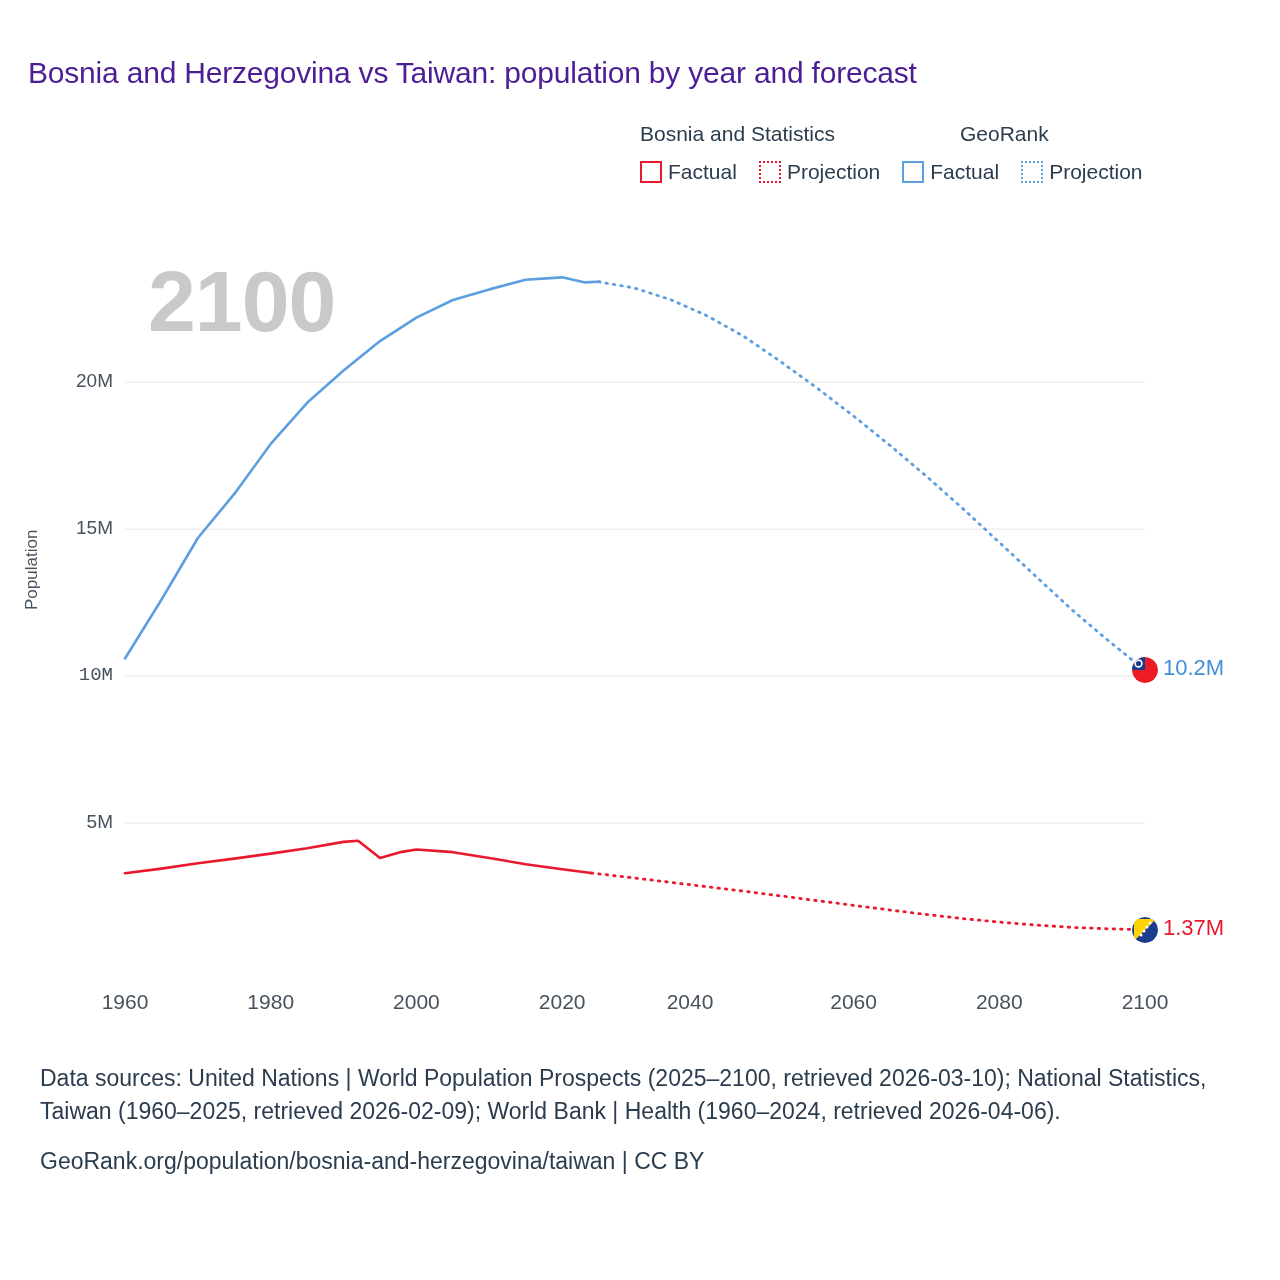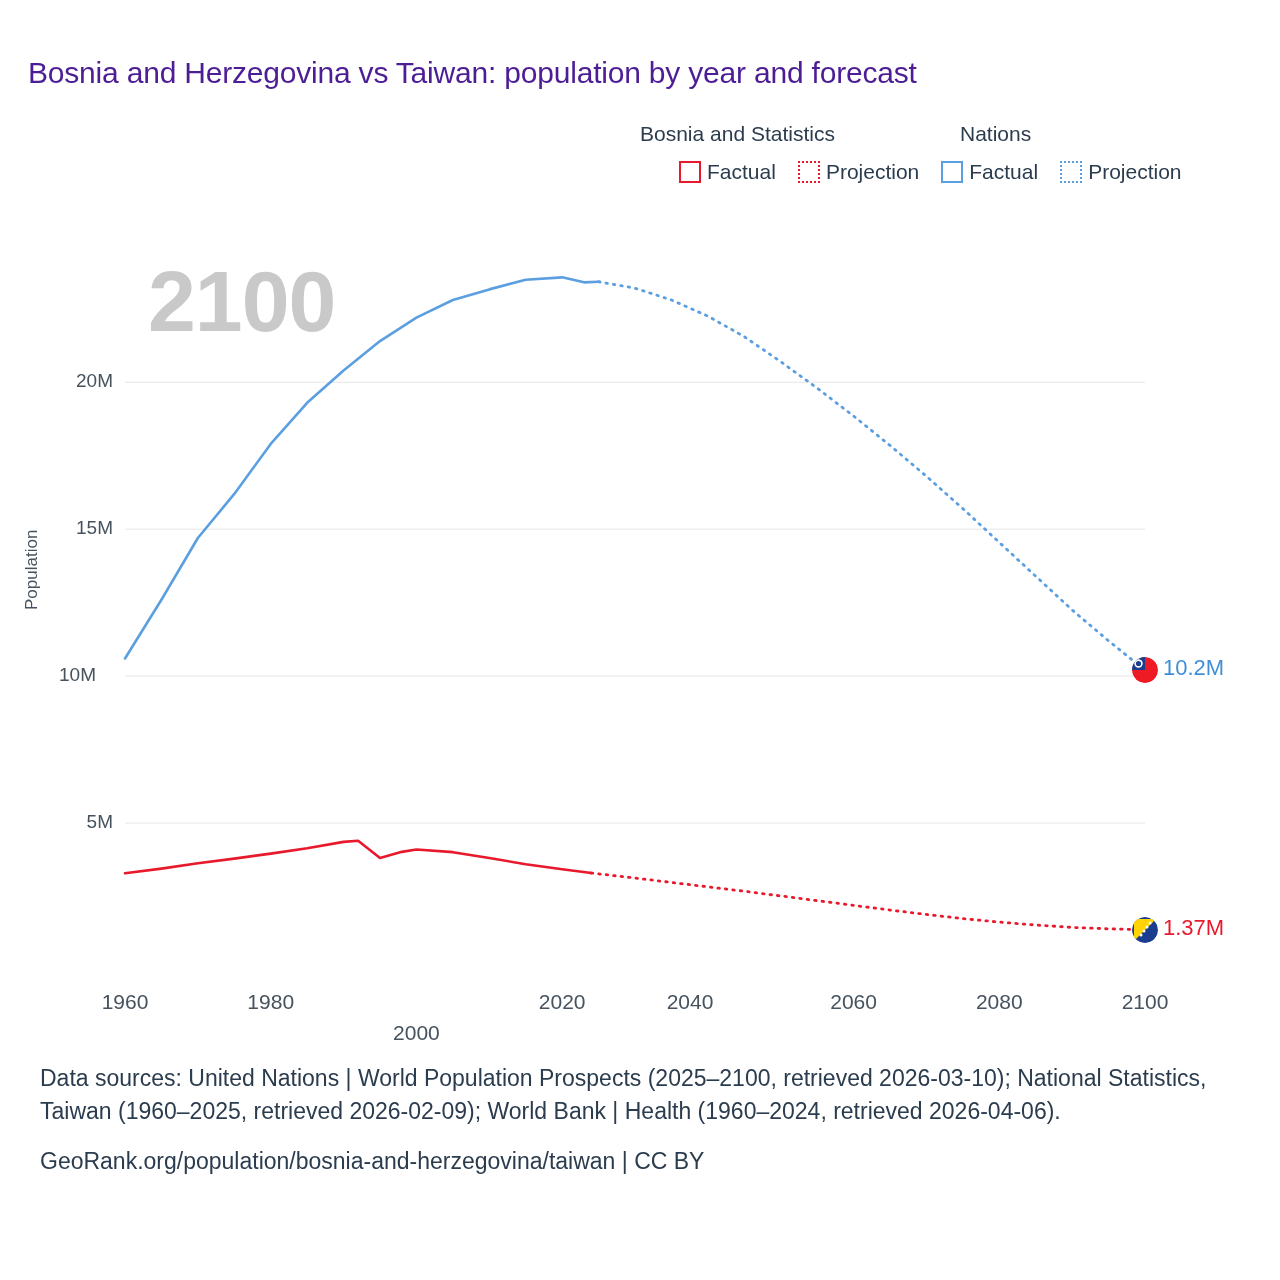--- a/index.html
+++ b/index.html
@@ -37,21 +37,20 @@
   }
   .legend-group-title {
     font-size: 21px;
     color: #2b3c4e;
   }
   .lg-bih { width: 320px; }
   .legend-items {
     display: flex;
     align-items: center;
     margin-top: 14px;
-    margin-left: 39px;
   }
   .legend-item {
     display: flex;
     align-items: center;
     margin-right: 22px;
     font-size: 21px;
     color: #2b3c4e;
   }
   .swatch {
     width: 22px;
@@ -135,21 +134,21 @@
   svg { display: block; }
 </style>
 </head>
 <body>
 
 <div class="title">Bosnia and Herzegovina vs Taiwan: population by year and forecast</div>
 
 <div class="legend">
   <div class="legend-groups">
     <div class="legend-group-title lg-bih">Bosnia and Statistics</div>
-    <div class="legend-group-title">Nations</div>
+    <div class="legend-group-title">GeoRank</div>
   </div>
   <div class="legend-items">
     <div class="legend-item">
       <span class="swatch sw-solid-red"></span>
       <span>Factual</span>
     </div>
     <div class="legend-item">
       <span class="swatch sw-dot-red"></span>
       <span>Projection</span>
     </div>
@@ -163,21 +162,21 @@
     </div>
   </div>
 </div>
 
 <div class="chart-wrap">
   <div class="watermark">2100</div>
   <div class="ylabel">Population</div>
 
   <div class="ytick" id="yt0" style="top: 140.245px; left: 33px;">20M</div>
   <div class="ytick" id="yt1" style="top: 287.184px; left: 33px;">15M</div>
-  <div class="ytick" id="yt2" style="top: 434.122px; left: 16px;">10M</div>
+  <div class="ytick" id="yt2" style="top: 434.122px; left: 33px; font-family: Liberation Mono, monospace;">10M</div>
   <div class="ytick" id="yt3" style="top: 581.061px; left: 33px;">5M</div>
 
   <svg id="plot" width="1280" height="820">
       <line x1="125" y1="593.0612244897959" x2="1145" y2="593.0612244897959" stroke="#e6e6e6" stroke-width="1"></line>
       <line x1="125" y1="446.1224489795918" x2="1145" y2="446.1224489795918" stroke="#e6e6e6" stroke-width="1"></line>
       <line x1="125" y1="299.18367346938777" x2="1145" y2="299.18367346938777" stroke="#e6e6e6" stroke-width="1"></line>
       <line x1="125" y1="152.24489795918362" x2="1145" y2="152.24489795918362" stroke="#e6e6e6" stroke-width="1"></line>
       <path d="M125.00,428.49 L161.43,369.71 L197.86,308.00 L234.29,263.92 L270.71,213.96 L307.14,172.82 L343.57,140.49 L380.00,111.10 L416.43,87.59 L452.86,69.96 L489.29,59.38 L525.71,49.68 L562.14,47.33 L584.00,52.33 L598.57,51.74" fill="none" stroke="#5b9fe0" stroke-width="2.6" stroke-linejoin="round" stroke-linecap="round"></path>
       <path d="M598.57,51.74 L635.00,58.20 L671.43,69.96 L707.86,86.12 L744.29,106.69 L780.71,131.67 L817.14,158.12 L853.57,186.04 L890.00,215.43 L926.43,246.29 L962.86,278.61 L999.29,312.41 L1035.71,346.20 L1072.14,380.00 L1108.57,410.86 L1145.00,440.24" fill="none" stroke="#5b9fe0" stroke-width="2.8" stroke-linecap="round" stroke-dasharray="1.5,6"></path>
       <path d="M125.00,643.31 L161.43,638.61 L197.86,633.32 L234.29,628.62 L270.71,623.62 L307.14,618.33 L343.57,611.87 L358.14,610.69 L380.00,628.03 L401.86,621.86 L416.43,619.51 L452.86,622.16 L489.29,628.03 L525.71,634.20 L562.14,639.20 L591.29,643.02" fill="none" stroke="#e8192c" stroke-width="2.6" stroke-linejoin="round" stroke-linecap="round"></path>
@@ -203,21 +202,21 @@
           <circle cx="15" cy="10" r="1.5"></circle>
         <circle cx="12" cy="14" r="1.5"></circle>
           <circle cx="9" cy="18" r="1.5"></circle>
       </g>
     </svg>
   </div>
   <div class="endlabel end-bih" id="lbl-bih" style="left: 1163px; top: 684.739px;">1.37M</div>
 
   <div class="xtick" id="xt0" style="left: 65px;">1960</div>
   <div class="xtick" id="xt1" style="left: 210.714px;">1980</div>
-  <div class="xtick" id="xt2" style="left: 356.429px; margin-top: 31px;">2000</div>
+  <div class="xtick" id="xt2" style="left: 356.429px;">2000</div>
   <div class="xtick" id="xt3" style="left: 502.143px;">2020</div>
   <div class="xtick" id="xt4" style="left: 630px;">2040</div>
   <div class="xtick" id="xt5" style="left: 793.571px;">2060</div>
   <div class="xtick" id="xt6" style="left: 939.286px;">2080</div>
   <div class="xtick" id="xt7" style="left: 1085px;">2100</div>
 </div>
 
 <div class="footer">
   <p class="src">Data sources: United Nations | World Population Prospects (2025–2100, retrieved 2026-03-10); National Statistics, Taiwan (1960–2025, retrieved 2026-02-09); World Bank | Health (1960–2024, retrieved 2026-04-06).</p>
   <p class="attrib">GeoRank.org/population/bosnia-and-herzegovina/taiwan | CC BY</p>

